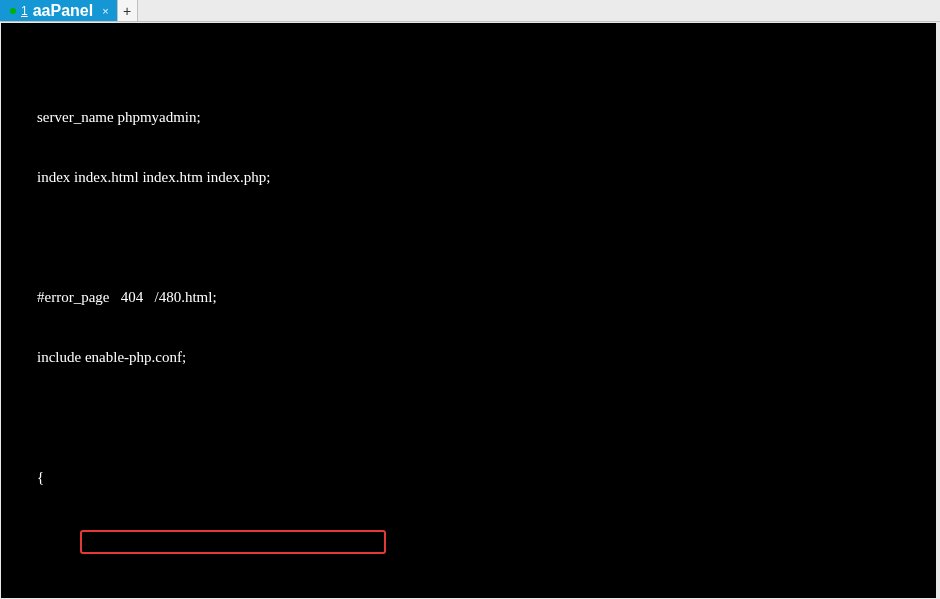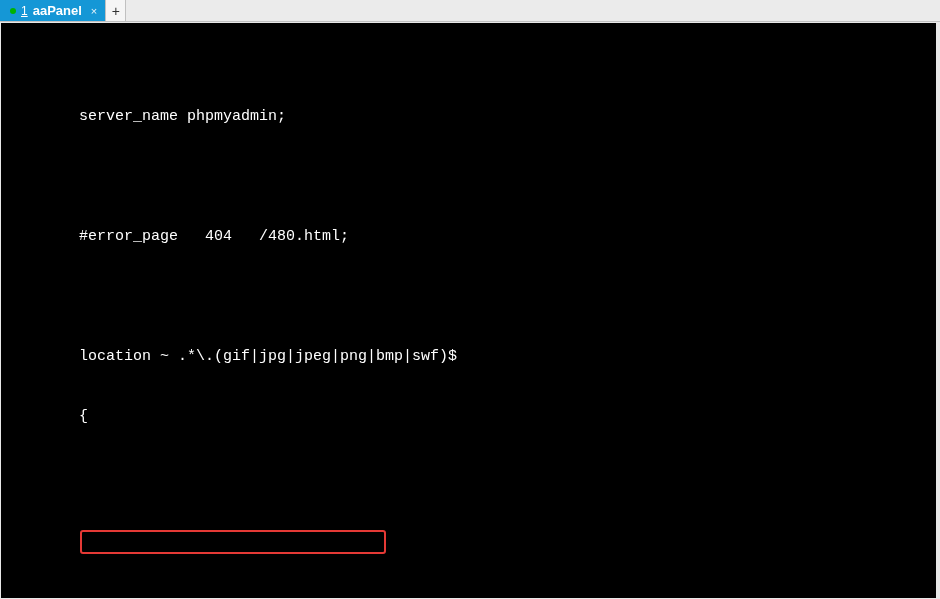--- a/index.html
+++ b/index.html
@@ -33,21 +33,21 @@
   .tab.active {
     background: #1597d6;
     color: #fff;
   }
   .tab-number {
     text-decoration: underline;
     font-size: 12px;
   }
   .tab-label {
     font-weight: bold;
-    font-size: 13px;
+    font-size: 16px;
   }
   .tab-dot {
     width: 6px;
     height: 6px;
     border-radius: 50%;
     background: #00b300;
     margin-left: 2px;
   }
   .tab-close {
     font-size: 11px;
@@ -64,21 +64,21 @@
     cursor: pointer;
     border-right: 1px solid #c0c0c0;
     color: #333;
   }
   .terminal {
     background: #000;
     width: 935px;
     height: 575px;
     margin: 1px 0 0 1px;
     padding: 4px 6px;
-    font-family: Liberation Mono, monospace;
+    font-family: Liberation Serif, serif;
     font-size: 15px;
     color: #fff;
     line-height: 20px;
     white-space: pre;
     position: relative;
     overflow: hidden;
   }
   .terminal-content {
     position: relative;
   }
@@ -107,24 +107,25 @@
     <span class="tab-close">×</span>
   </div>
   <div class="new-tab">
     <span>+</span>
   </div>
 </div>
 
 <div class="terminal">
   <div class="terminal-content">
     <div class="line">        server_name phpmyadmin;</div>
+    <div class="line">        index index.html index.htm index.php;</div>
     <div class="line"></div>
     <div class="line">        #error_page   404   /480.html;</div>
+    <div class="line">        include enable-php.conf;</div>
     <div class="line"></div>
-    <div class="line">        location ~ .*\.(gif|jpg|jpeg|png|bmp|swf)$</div>
     <div class="line">        {</div>
     
     
     
     
     
     
     
     
     

